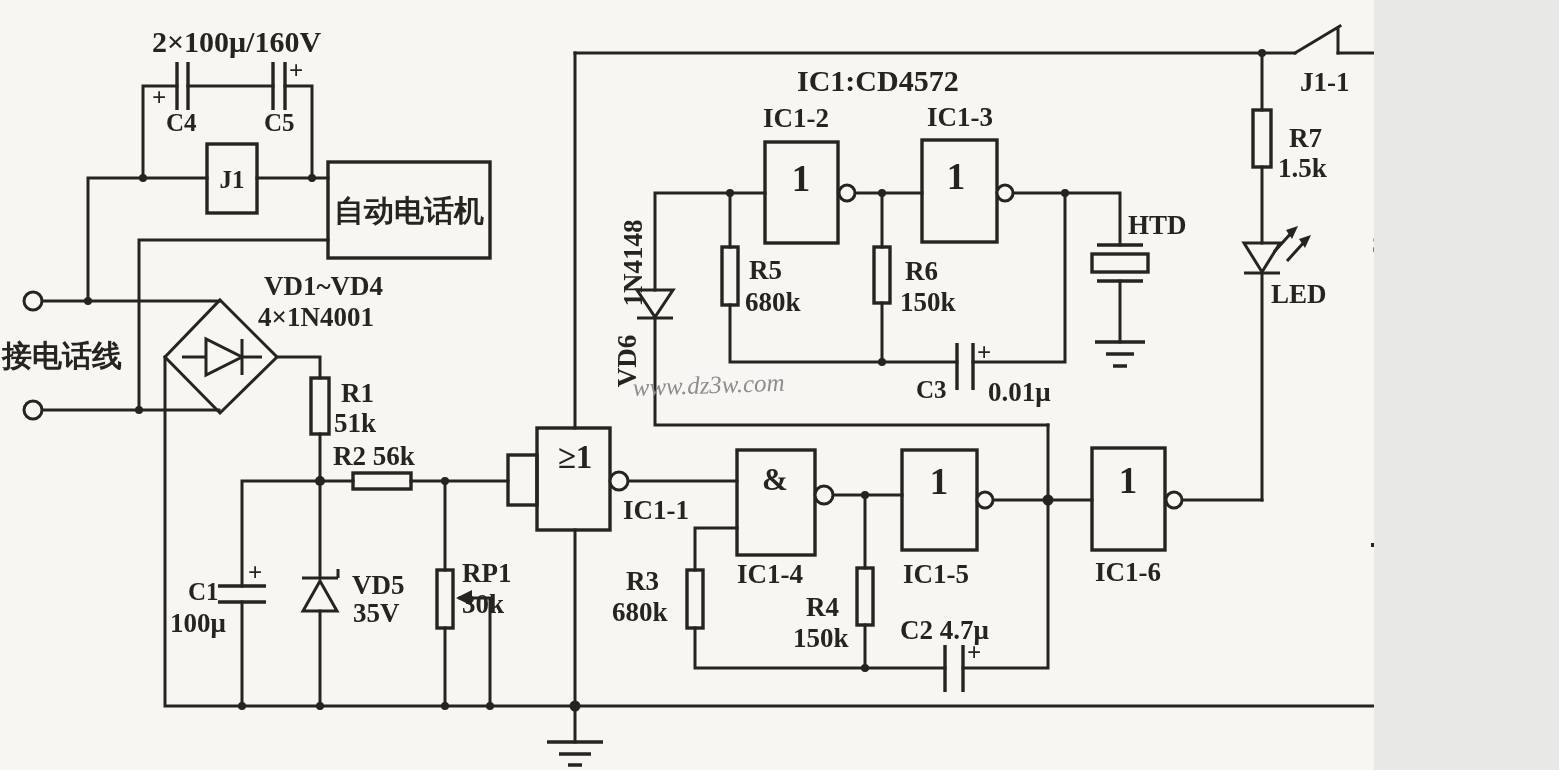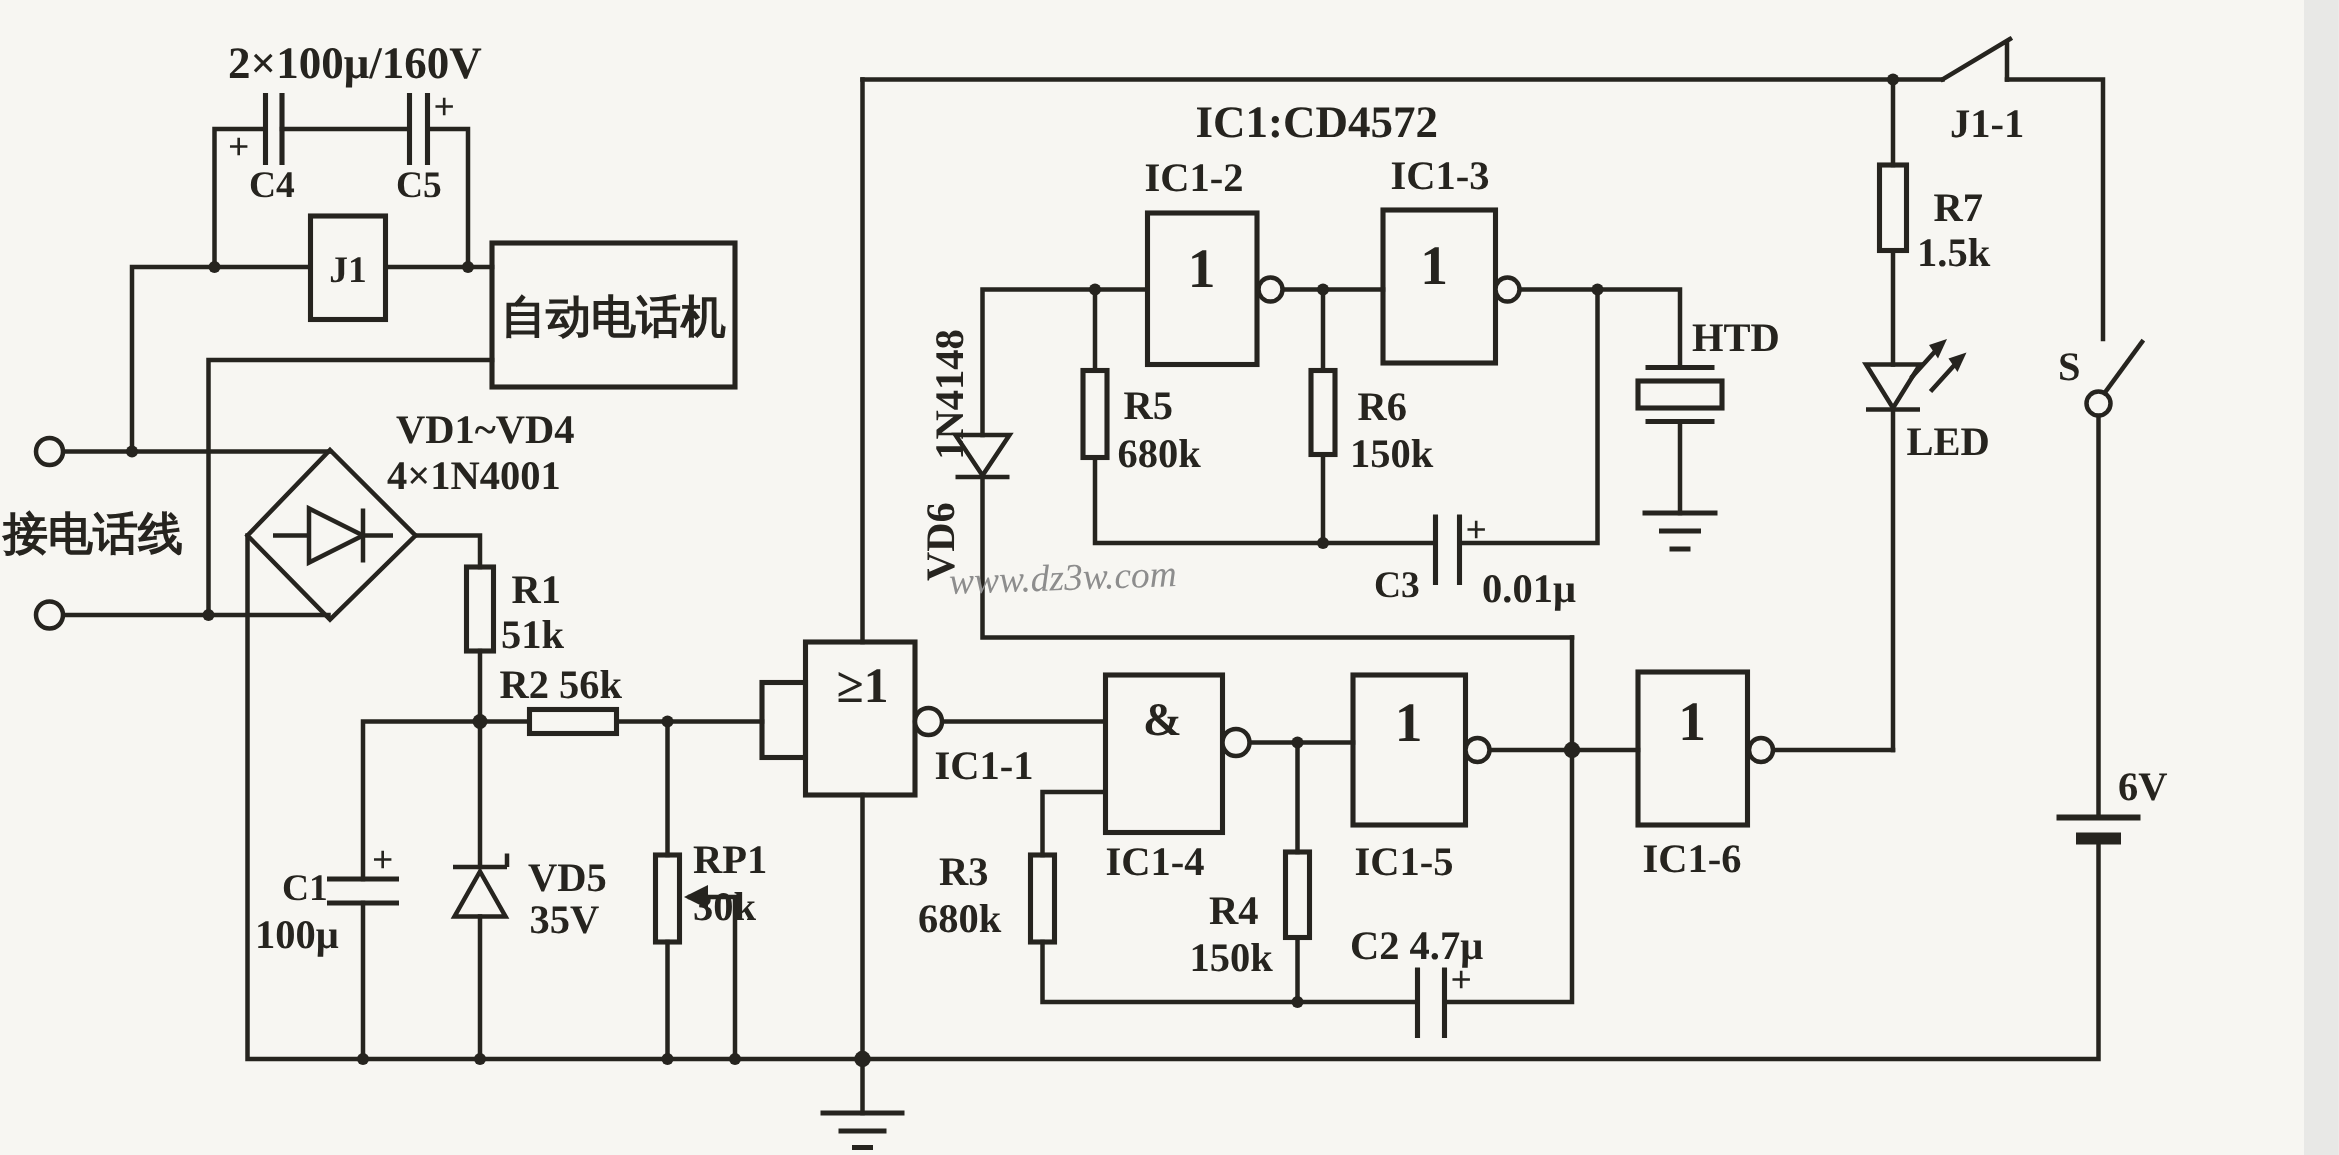--- a/index.html
+++ b/index.html
@@ -1,16 +1,16 @@
 <!DOCTYPE html>
 <html><head>
 <meta charset="utf-8">
 <style>
   html,body{margin:0;padding:0;background:#e8e8e6;}
-  .stage{position:relative;width:1536px;height:770px;background:#f7f6f2;overflow:hidden;}
+  .stage{position:relative;width:1374px;height:770px;background:#f7f6f2;overflow:hidden;}
   svg{display:block;}
   .w{stroke:#26241f;stroke-width:3;fill:none;stroke-linecap:square;stroke-linejoin:miter;}
   .w2{stroke:#26241f;stroke-width:3.4;fill:none;}
   .box{stroke:#26241f;stroke-width:3.4;fill:none;}
   .sym{stroke:#26241f;stroke-width:3;fill:none;}
   .bub{stroke:#26241f;stroke-width:3;fill:#f7f6f2;}
   .dot{fill:#26241f;stroke:none;}
   .fill{fill:#26241f;stroke:none;}
   text{font-family:"Liberation Serif","DejaVu Serif",serif;font-weight:bold;fill:#26241f;}
   .lbl{font-size:27px;}

